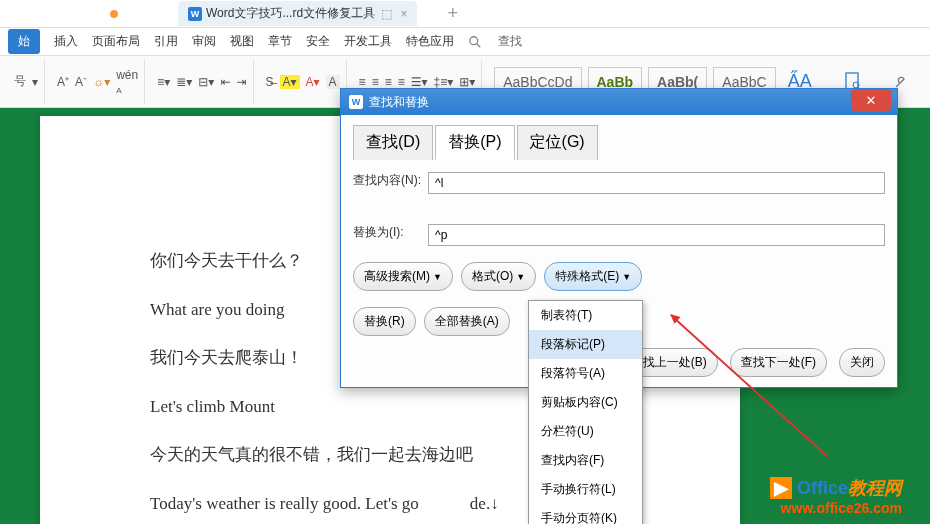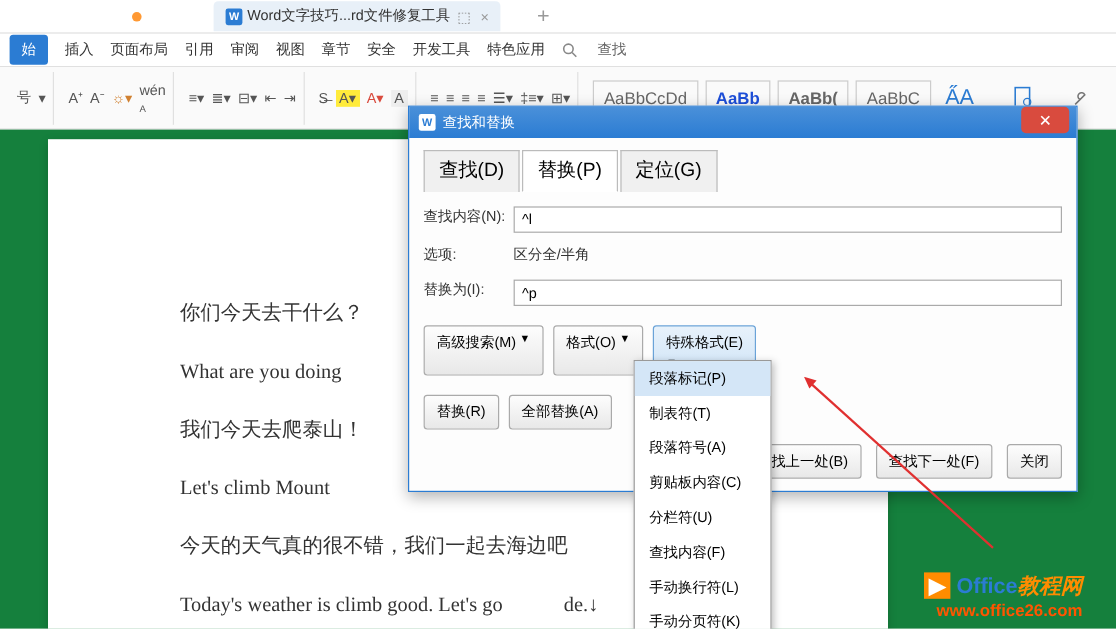--- a/index.html
+++ b/index.html
@@ -13,42 +13,42 @@
     .new-tab { margin-left: 30px; font-size: 18px; color: #999; cursor: pointer; }
     
     .menubar { height: 28px; display: flex; align-items: center; gap: 14px; padding-left: 8px; font-size: 12px; color: #333; border-bottom: 1px solid #e0e0e0; }
     .menubar .start-btn { background: #2b7cd3; color: #fff; padding: 4px 10px; border-radius: 3px; }
     .menubar span { cursor: pointer; }
     .search-group { display: flex; align-items: center; gap: 16px; color: #666; }
     
     .toolbar { height: 52px; display: flex; align-items: center; padding: 4px 8px; border-bottom: 1px solid #ddd; background: #fafafa; gap: 6px; font-size: 12px; color: #555; }
     .tool-group { display: flex; align-items: center; gap: 6px; padding: 0 6px; border-right: 1px solid #e0e0e0; height: 44px; }
     .style-box { border: 1px solid #ccc; padding: 6px 8px; font-size: 14px; color: #666; }
-    .style-box.bold { font-weight: bold; font-size: 14px; color: #1d4ed8; }
+    .style-box.bold { font-weight: bold; font-size: 14px; color: #4d7c0f; }
     .right-tools { margin-left: auto; display: flex; gap: 30px; padding-right: 20px; }
     .right-tools svg { width: 20px; height: 20px; }
     
     .doc-canvas { position: absolute; top: 108px; left: 0; right: 0; bottom: 0; background: #15803d; }
     .page { position: absolute; left: 40px; top: 8px; width: 700px; height: 500px; background: #fff; box-shadow: 0 2px 8px rgba(0,0,0,0.2); padding: 130px 50px 30px 110px; }
     .page p { font-family: "SimSun", serif; font-size: 17px; color: #333; line-height: 1.8; margin-bottom: 18px; }
     
     .dialog { position: absolute; top: 88px; left: 340px; width: 558px; background: #fdfdfd; border: 1px solid #2b7cd3; box-shadow: 0 4px 12px rgba(0,0,0,0.3); z-index: 100; }
     .dialog-title { height: 26px; background: linear-gradient(#4a90d9, #2b7cd3); color: #fff; display: flex; align-items: center; padding: 0 8px; font-size: 12px; }
     .dialog-title .w-icon { width: 14px; height: 14px; background: #fff; color: #2b7cd3; display: inline-flex; align-items: center; justify-content: center; font-size: 9px; font-weight: bold; margin-right: 6px; border-radius: 2px; }
     .dialog-close { position: absolute; top: 0; right: 6px; width: 40px; height: 22px; background: #d94b3e; color: #fff; display: flex; align-items: center; justify-content: center; border-radius: 4px; cursor: pointer; font-size: 13px; }
     .dialog-body { padding: 10px 12px; }
     .dialog-tabs { display: flex; gap: 2px; margin-bottom: 12px; }
     .dialog-tabs .dtab { border: 1px solid #bbb; padding: 6px 12px; font-size: 16px; background: #f0f0f0; cursor: pointer; border-bottom: none; }
     .dialog-tabs .dtab.active { background: #fff; border-bottom: 1px solid #fff; }
     .form-row { display: flex; align-items: flex-start; margin-bottom: 10px; font-size: 12px; }
     .form-row label { width: 75px; color: #333; }
     .form-row input { flex: 1; border: 1px solid #aaa; padding: 3px 6px; font-size: 12px; }
     .form-row .static { color: #333; }
     .btn-row { display: flex; gap: 8px; margin-top: 16px; margin-bottom: 12px; }
-    .btn { border: 1px solid #aaa; background: linear-gradient(#fdfdfd,#e8e8e8); padding: 5px 10px; font-size: 12px; border-radius: 3px; cursor: pointer; display: flex; gap: 3px; }
+    .btn { border: 1px solid #aaa; background: linear-gradient(#fdfdfd,#e8e8e8); padding: 5px 10px; font-size: 12px; border-radius: 14px; cursor: pointer; display: flex; align-items: center; gap: 3px; }
     .btn .arrow { font-size: 9px; }
     .bottom-row { display: flex; gap: 12px; justify-content: flex-end; margin-top: 8px; }
     
     .dropdown-menu { position: absolute; top: 300px; left: 528px; width: 115px; background: #fff; border: 1px solid #999; box-shadow: 2px 2px 6px rgba(0,0,0,0.25); z-index: 200; font-size: 12px; }
     .dropdown-menu .mitem { padding: 6px 12px; cursor: pointer; }
     .dropdown-menu .mitem.hover { background: #d4e6f7; }
     
     .arrow-line { position: absolute; top: 314px; left: 640px; width: 240px; height: 150px; z-index: 300; pointer-events: none; }
     
     .watermark { position: absolute; bottom: 8px; right: 28px; z-index: 400; font-size: 18px; font-weight: bold; font-style: italic; text-align: right; }
@@ -146,78 +146,74 @@
   </div>
 </div>
 
 <div class="doc-canvas">
   <div class="page">
     <p>你们今天去干什么？</p>
     <p>What are you doing</p>
     <p>我们今天去爬泰山！</p>
     <p>Let's climb Mount</p>
     <p>今天的天气真的很不错，我们一起去海边吧</p>
-    <p style="white-space:pre;">Today's weather is climb good. Let's go            de.↓</p>
+    <p style="white-space:pre;">Today's weather is really good. Let's go            de.↓</p>
 
   </div>
 </div>
 
 <div class="dialog">
   <div class="dialog-title">
     <span class="w-icon">W</span>
     <span>查找和替换</span>
     <div class="dialog-close">✕</div>
   </div>
   <div class="dialog-body">
     <div class="dialog-tabs">
       <div class="dtab">查找(D)</div>
       <div class="dtab active">替换(P)</div>
       <div class="dtab">定位(G)</div>
     </div>
     <div class="form-row">
       <label>查找内容(N):</label>
       <input type="text" value="^l" style="">
     </div>
-    <div class="form-row">
-      <label>选项:</label>
-      <span class="static">区分全/半角</span>
-    </div>
-    <div class="form-row" style="margin-top:12px;">
+    <div class="form-row" style="margin-top:30px;">
       <label>替换为(I):</label>
       <input type="text" value="^p" style="">
     </div>
     <div class="btn-row">
       <div class="btn">
           <span>高级搜索(M)</span>
           <span class="arrow">▼</span>
         </div>
       <div class="btn">
           <span>格式(O)</span>
           <span class="arrow">▼</span>
         </div>
-      <div class="btn" style="background:linear-gradient(#e8f2fb,#cfe4f7);border-color:#6aa3d8;flex-direction:column;">
+      <div class="btn" style="background:linear-gradient(#e8f2fb,#cfe4f7);border-color:#6aa3d8;">
           <span>特殊格式(E)</span>
           <span class="arrow">▼</span>
         </div>
     </div>
     <div class="btn-row">
       <div class="btn">替换(R)</div>
       <div class="btn">全部替换(A)</div>
     </div>
     <div class="bottom-row">
       <div class="btn">查找上一处(B)</div>
       <div class="btn">查找下一处(F)</div>
       <div class="btn">关闭</div>
     </div>
   </div>
 </div>
 
 <div class="dropdown-menu">
+  <div class="mitem">制表符(T)</div>
   <div class="mitem hover">段落标记(P)</div>
-  <div class="mitem">制表符(T)</div>
   <div class="mitem">段落符号(A)</div>
   <div class="mitem">剪贴板内容(C)</div>
   <div class="mitem">分栏符(U)</div>
   <div class="mitem">查找内容(F)</div>
   <div class="mitem">手动换行符(L)</div>
   <div class="mitem">手动分页符(K)</div>
 </div>
 
 <svg class="arrow-line" viewBox="0 0 240 200">
   <line x1="5" y1="5" x2="210" y2="190" stroke="#e03030" stroke-width="2.5"></line>

